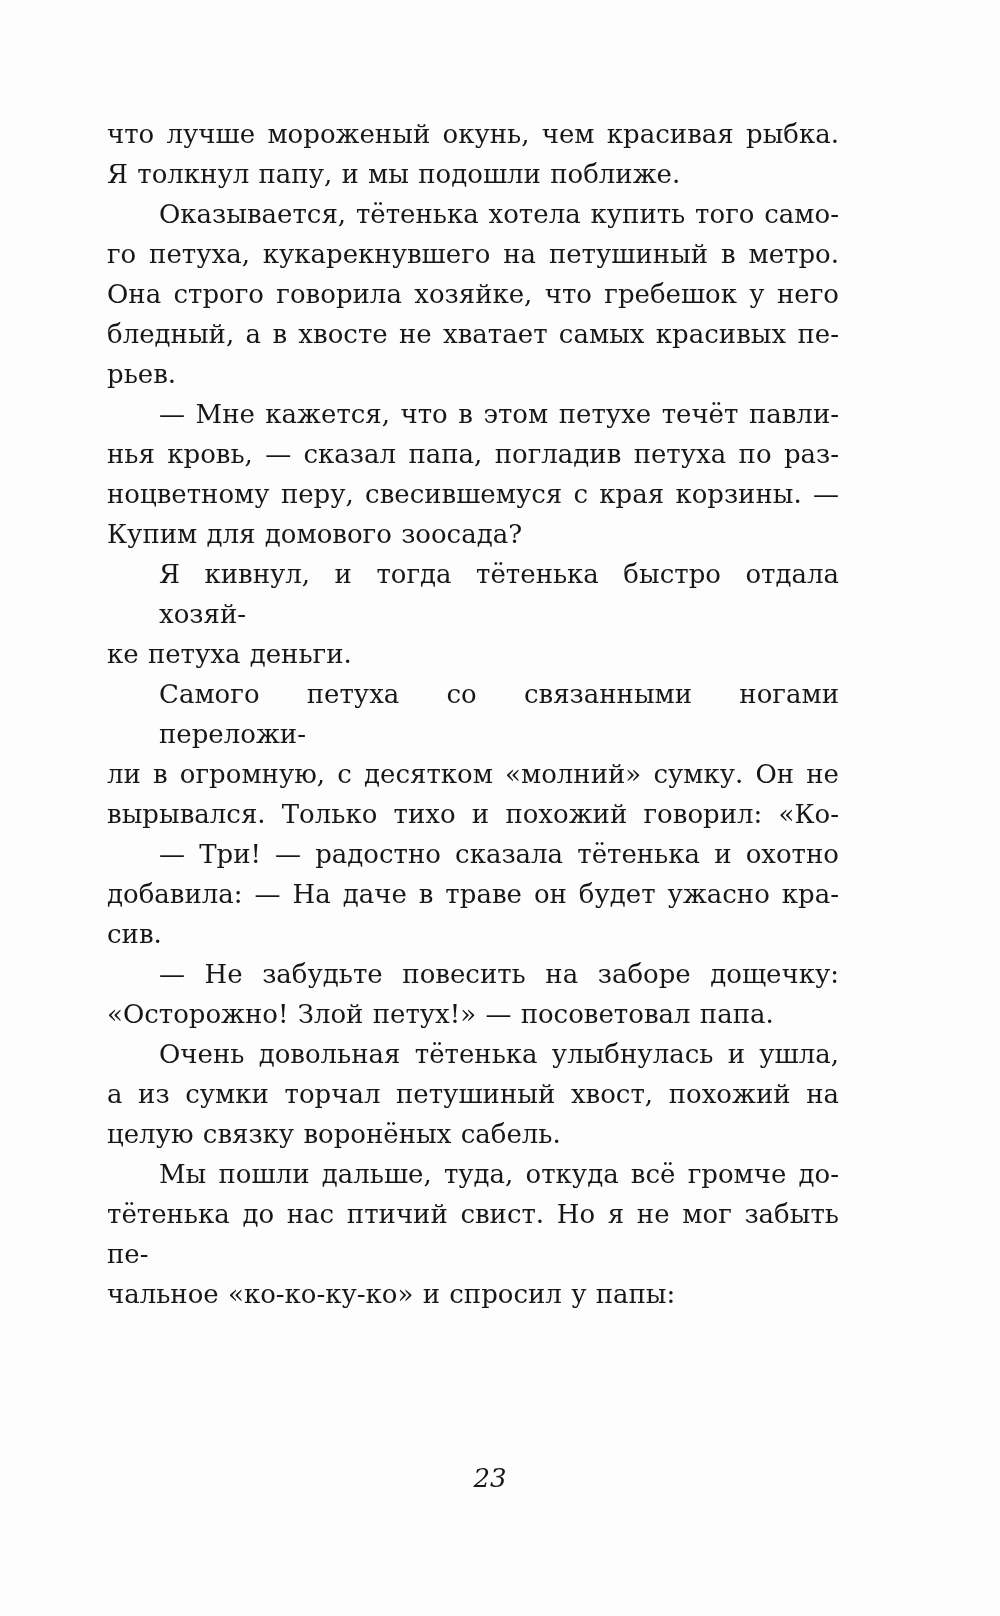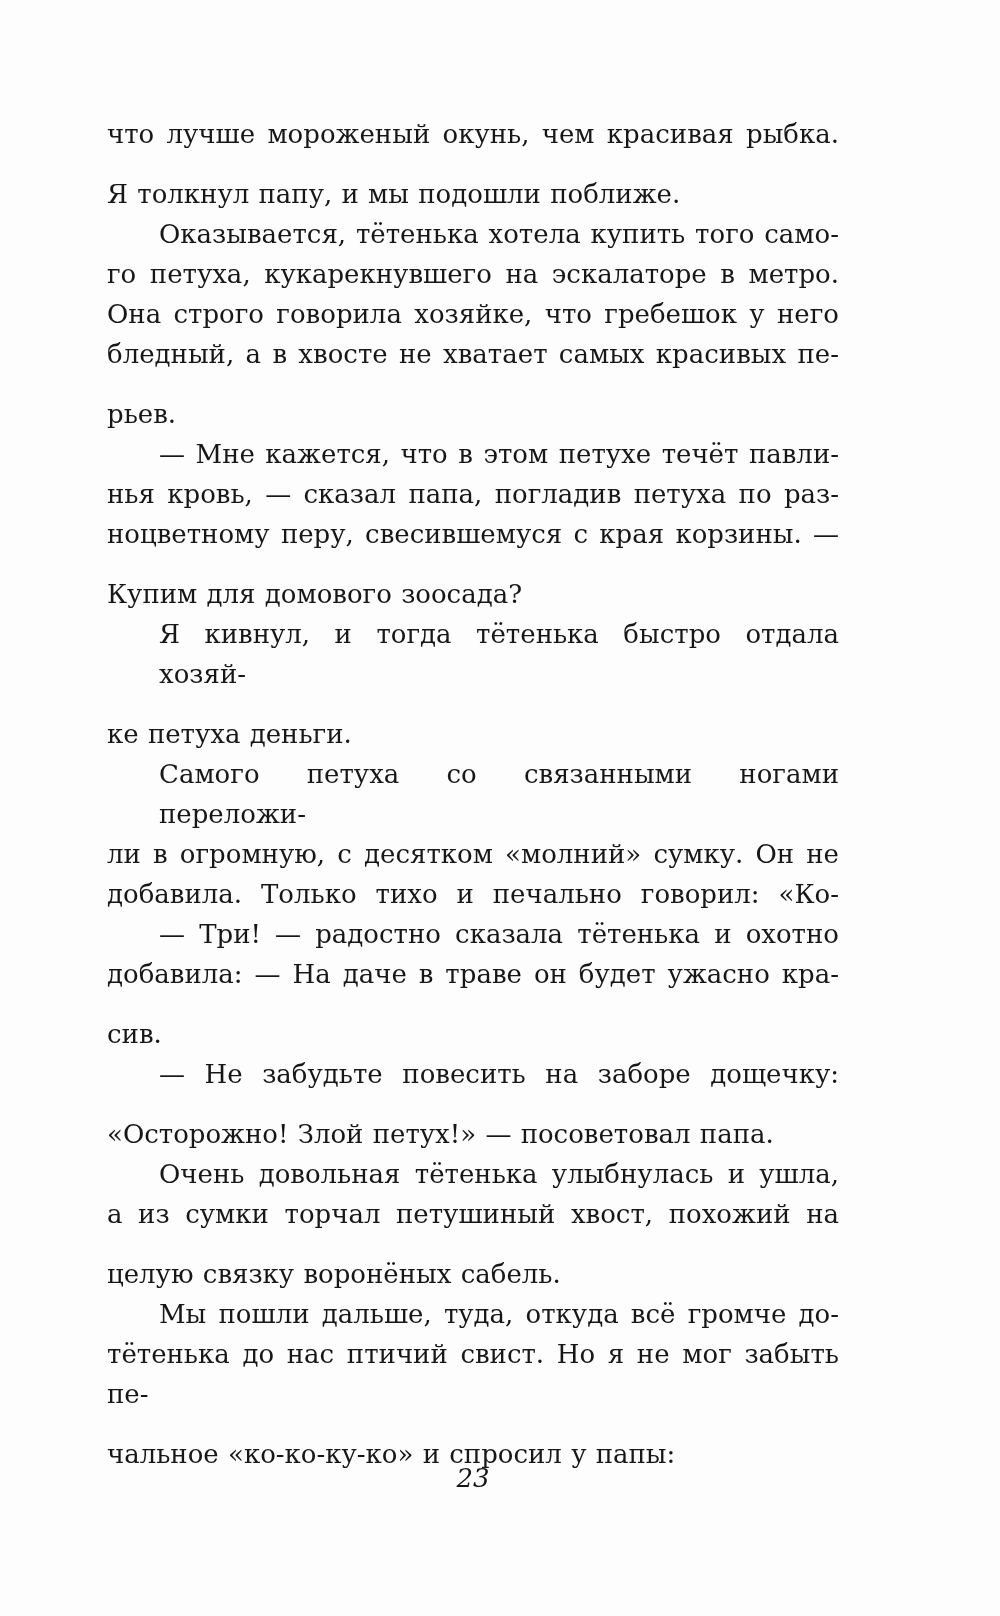--- a/index.html
+++ b/index.html
@@ -32,66 +32,65 @@
     margin: 0;
     padding: 0;
   }
   .line {
     text-align: justify;
     text-align-last: justify;
     word-spacing: 1px;
   }
   .line.para-last {
     text-align-last: left;
-    margin-top: 20px;
   }
   .line.first-indent {
     padding-left: 52px;
   }
   .page-number {
     position: absolute;
-    left: 107px;
+    left: 124px;
     top: 1458px;
     width: 732px;
     text-align: center;
     font-size: 26px;
     line-height: 40px;
     font-style: italic;
   }
 </style>
 </head>
 <body>
 
 <main class="book-page">
   <div class="text-block" id="text-block">
       <div class="paragraph">
         <div class="line">что лучше мороженый окунь, чем красивая рыбка.</div>
         <div class="line para-last">Я толкнул папу, и мы подошли поближе.</div>
       </div>
       <div class="paragraph">
         <div class="line first-indent">Оказывается, тётенька хотела купить того само-</div>
-        <div class="line">го петуха, кукарекнувшего на эскалаторе в метро.</div>
+        <div class="line">го петуха, кукарекнувшего на петушиный в метро.</div>
         <div class="line">Она строго говорила хозяйке, что гребешок у него</div>
         <div class="line">бледный, а в хвосте не хватает самых красивых пе-</div>
         <div class="line para-last">рьев.</div>
       </div>
       <div class="paragraph">
         <div class="line first-indent">— Мне кажется, что в этом петухе течёт павли-</div>
         <div class="line">нья кровь, — сказал папа, погладив петуха по раз-</div>
         <div class="line">ноцветному перу, свесившемуся с края корзины. —</div>
         <div class="line para-last">Купим для домового зоосада?</div>
       </div>
       <div class="paragraph">
         <div class="line first-indent">Я кивнул, и тогда тётенька быстро отдала хозяй-</div>
         <div class="line para-last">ке петуха деньги.</div>
       </div>
       <div class="paragraph">
         <div class="line first-indent">Самого петуха со связанными ногами переложи-</div>
         <div class="line">ли в огромную, с десятком «молний» сумку. Он не</div>
-        <div class="line">добавила. Только тихо и печально говорил: «Ко-</div>
+        <div class="line">вырывался. Только тихо и похожий говорил: «Ко-</div>
       </div>
       <div class="paragraph">
         <div class="line first-indent">— Три! — радостно сказала тётенька и охотно</div>
         <div class="line">добавила: — На даче в траве он будет ужасно кра-</div>
         <div class="line para-last">сив.</div>
       </div>
       <div class="paragraph">
         <div class="line first-indent">— Не забудьте повесить на заборе дощечку:</div>
         <div class="line para-last">«Осторожно! Злой петух!» — посоветовал папа.</div>
       </div>

